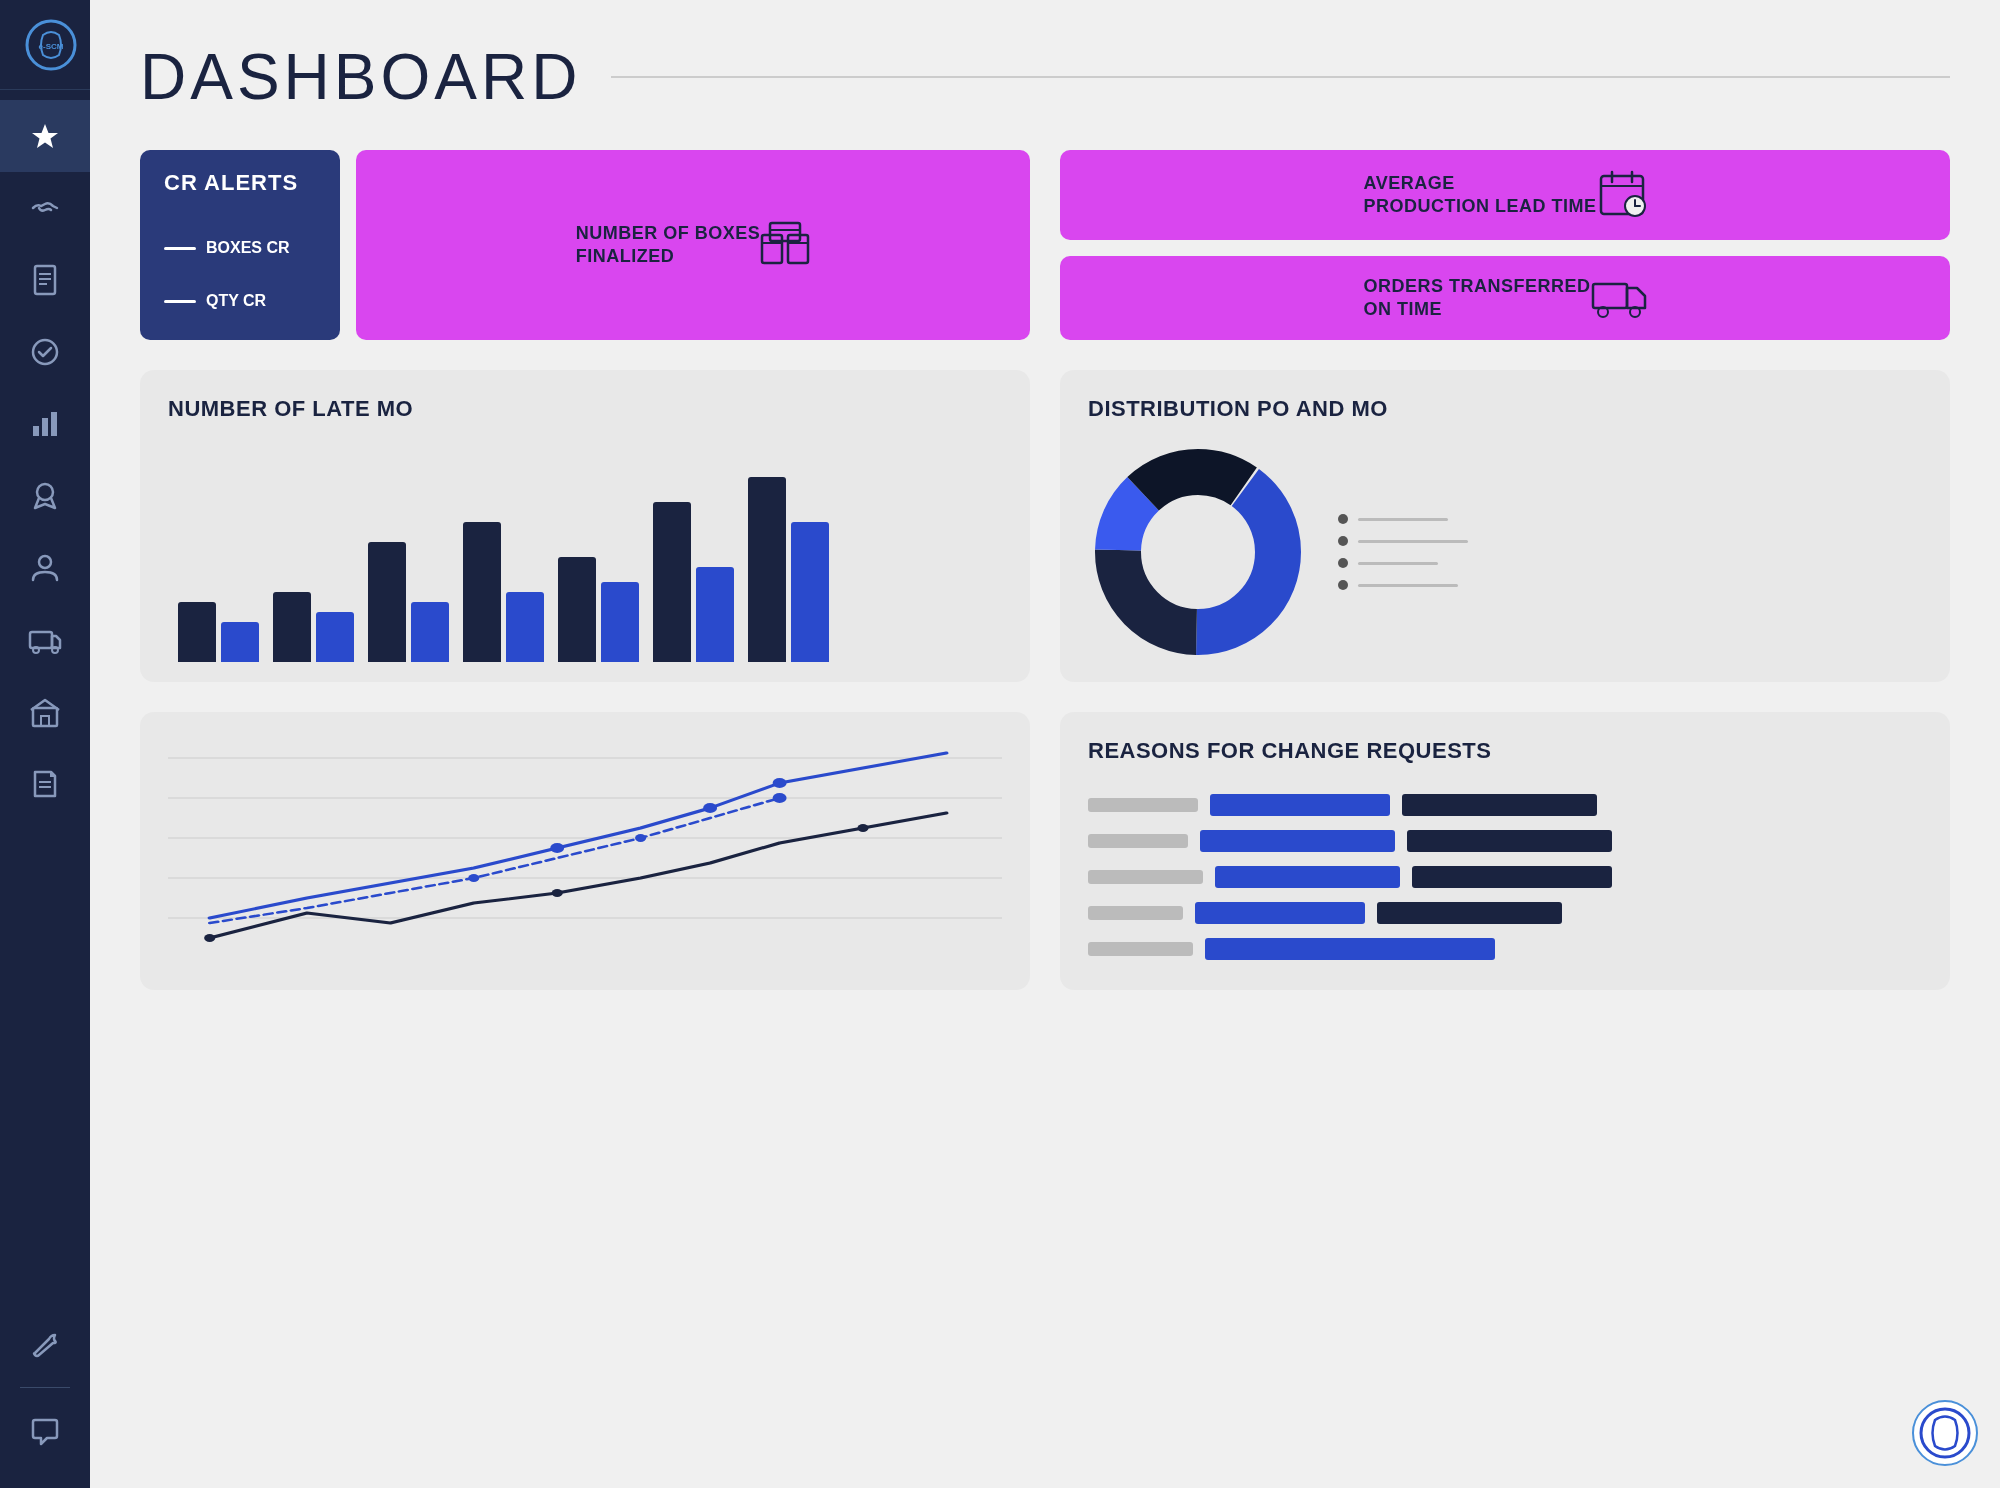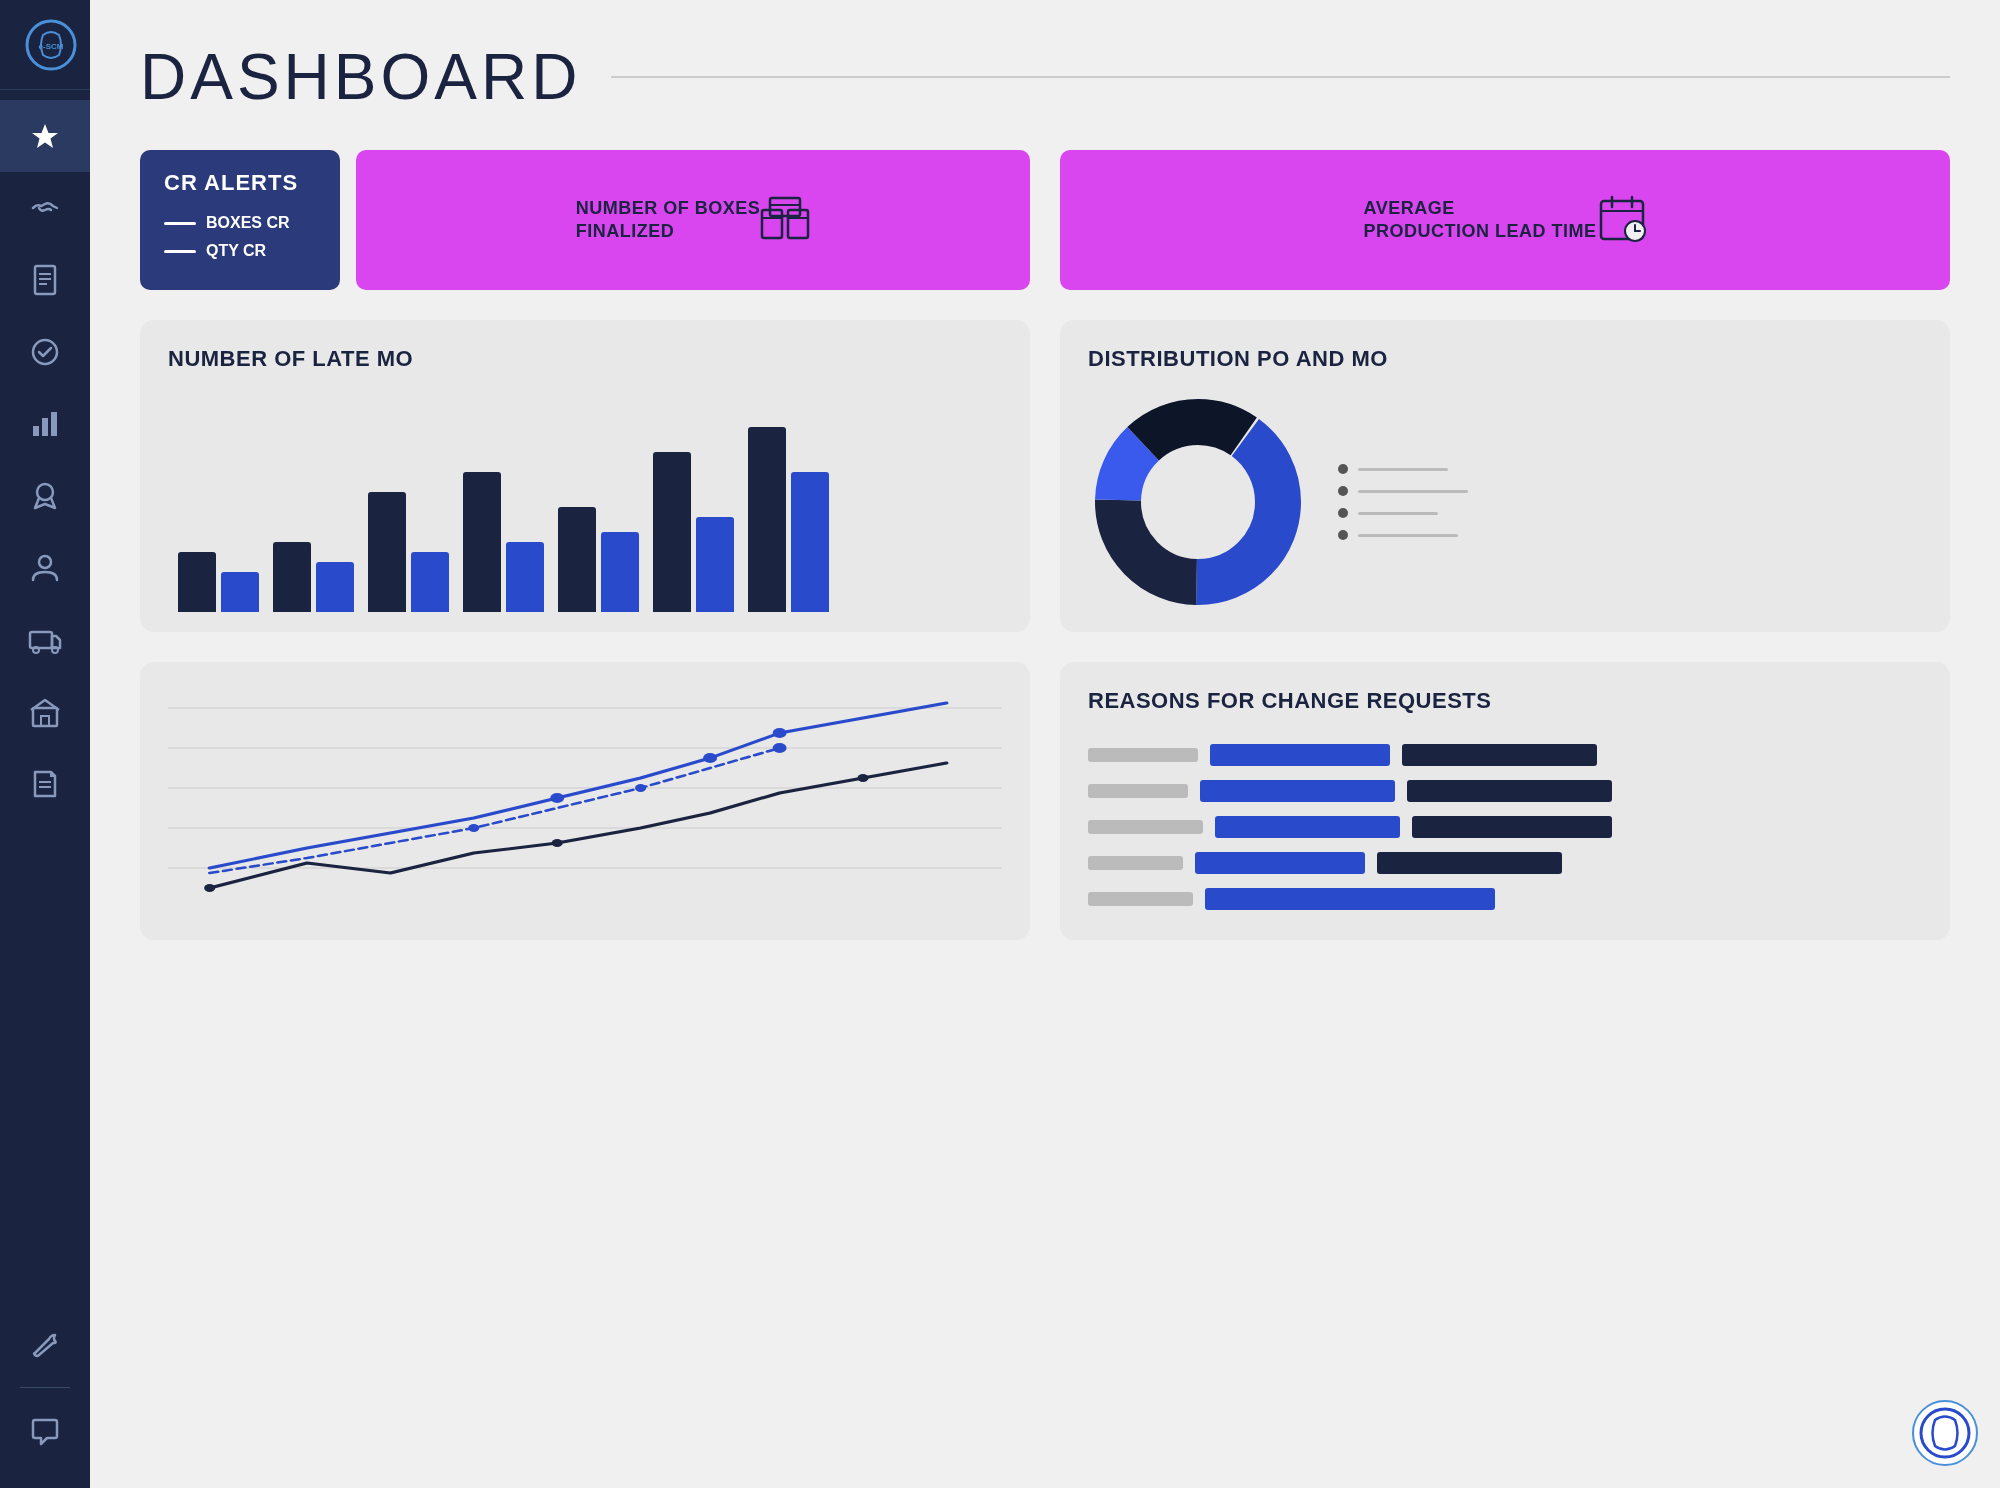--- a/index.html
+++ b/index.html
@@ -432,20 +432,34 @@
         </div>
         <div>
           <svg width="50" height="50" viewBox="0 0 50 50">
               <rect x="4" y="8" width="42" height="38" rx="3" fill="none" stroke="#1a2340" stroke-width="2.5"></rect>
               <line x1="4" y1="18" x2="46" y2="18" stroke="#1a2340" stroke-width="2"></line>
               <line x1="15" y1="4" x2="15" y2="14" stroke="#1a2340" stroke-width="2.5" stroke-linecap="round"></line>
               <line x1="35" y1="4" x2="35" y2="14" stroke="#1a2340" stroke-width="2.5" stroke-linecap="round"></line>
               <circle cx="38" cy="38" r="10" fill="#f0f0f0" stroke="#1a2340" stroke-width="2"></circle>
               <line x1="38" y1="32" x2="38" y2="38" stroke="#1a2340" stroke-width="2" stroke-linecap="round"></line>
               <line x1="38" y1="38" x2="43" y2="38" stroke="#1a2340" stroke-width="2" stroke-linecap="round"></line>
+            </svg>
+        </div>
+      </div>
+      <div class="metric-box">
+        <div>
+          <div class="metric-label">ORDERS TRANSFERRED</div>
+          <div class="metric-label">ON TIME</div>
+        </div>
+        <div>
+          <svg width="56" height="44" viewBox="0 0 56 44">
+              <rect x="2" y="10" width="34" height="24" rx="2" fill="none" stroke="#1a2340" stroke-width="2.5"></rect>
+              <path d="M36 14 L36 34 L54 34 L54 22 L46 14Z" fill="none" stroke="#1a2340" stroke-width="2.5" stroke-linejoin="round"></path>
+              <circle cx="12" cy="38" r="5" fill="none" stroke="#1a2340" stroke-width="2"></circle>
+              <circle cx="44" cy="38" r="5" fill="none" stroke="#1a2340" stroke-width="2"></circle>
             </svg>
         </div>
       </div>
     </div>
   </div>
 
   <div class="charts-row">
 
     <div class="chart-panel">
       <div class="chart-title">NUMBER OF LATE MO</div>

